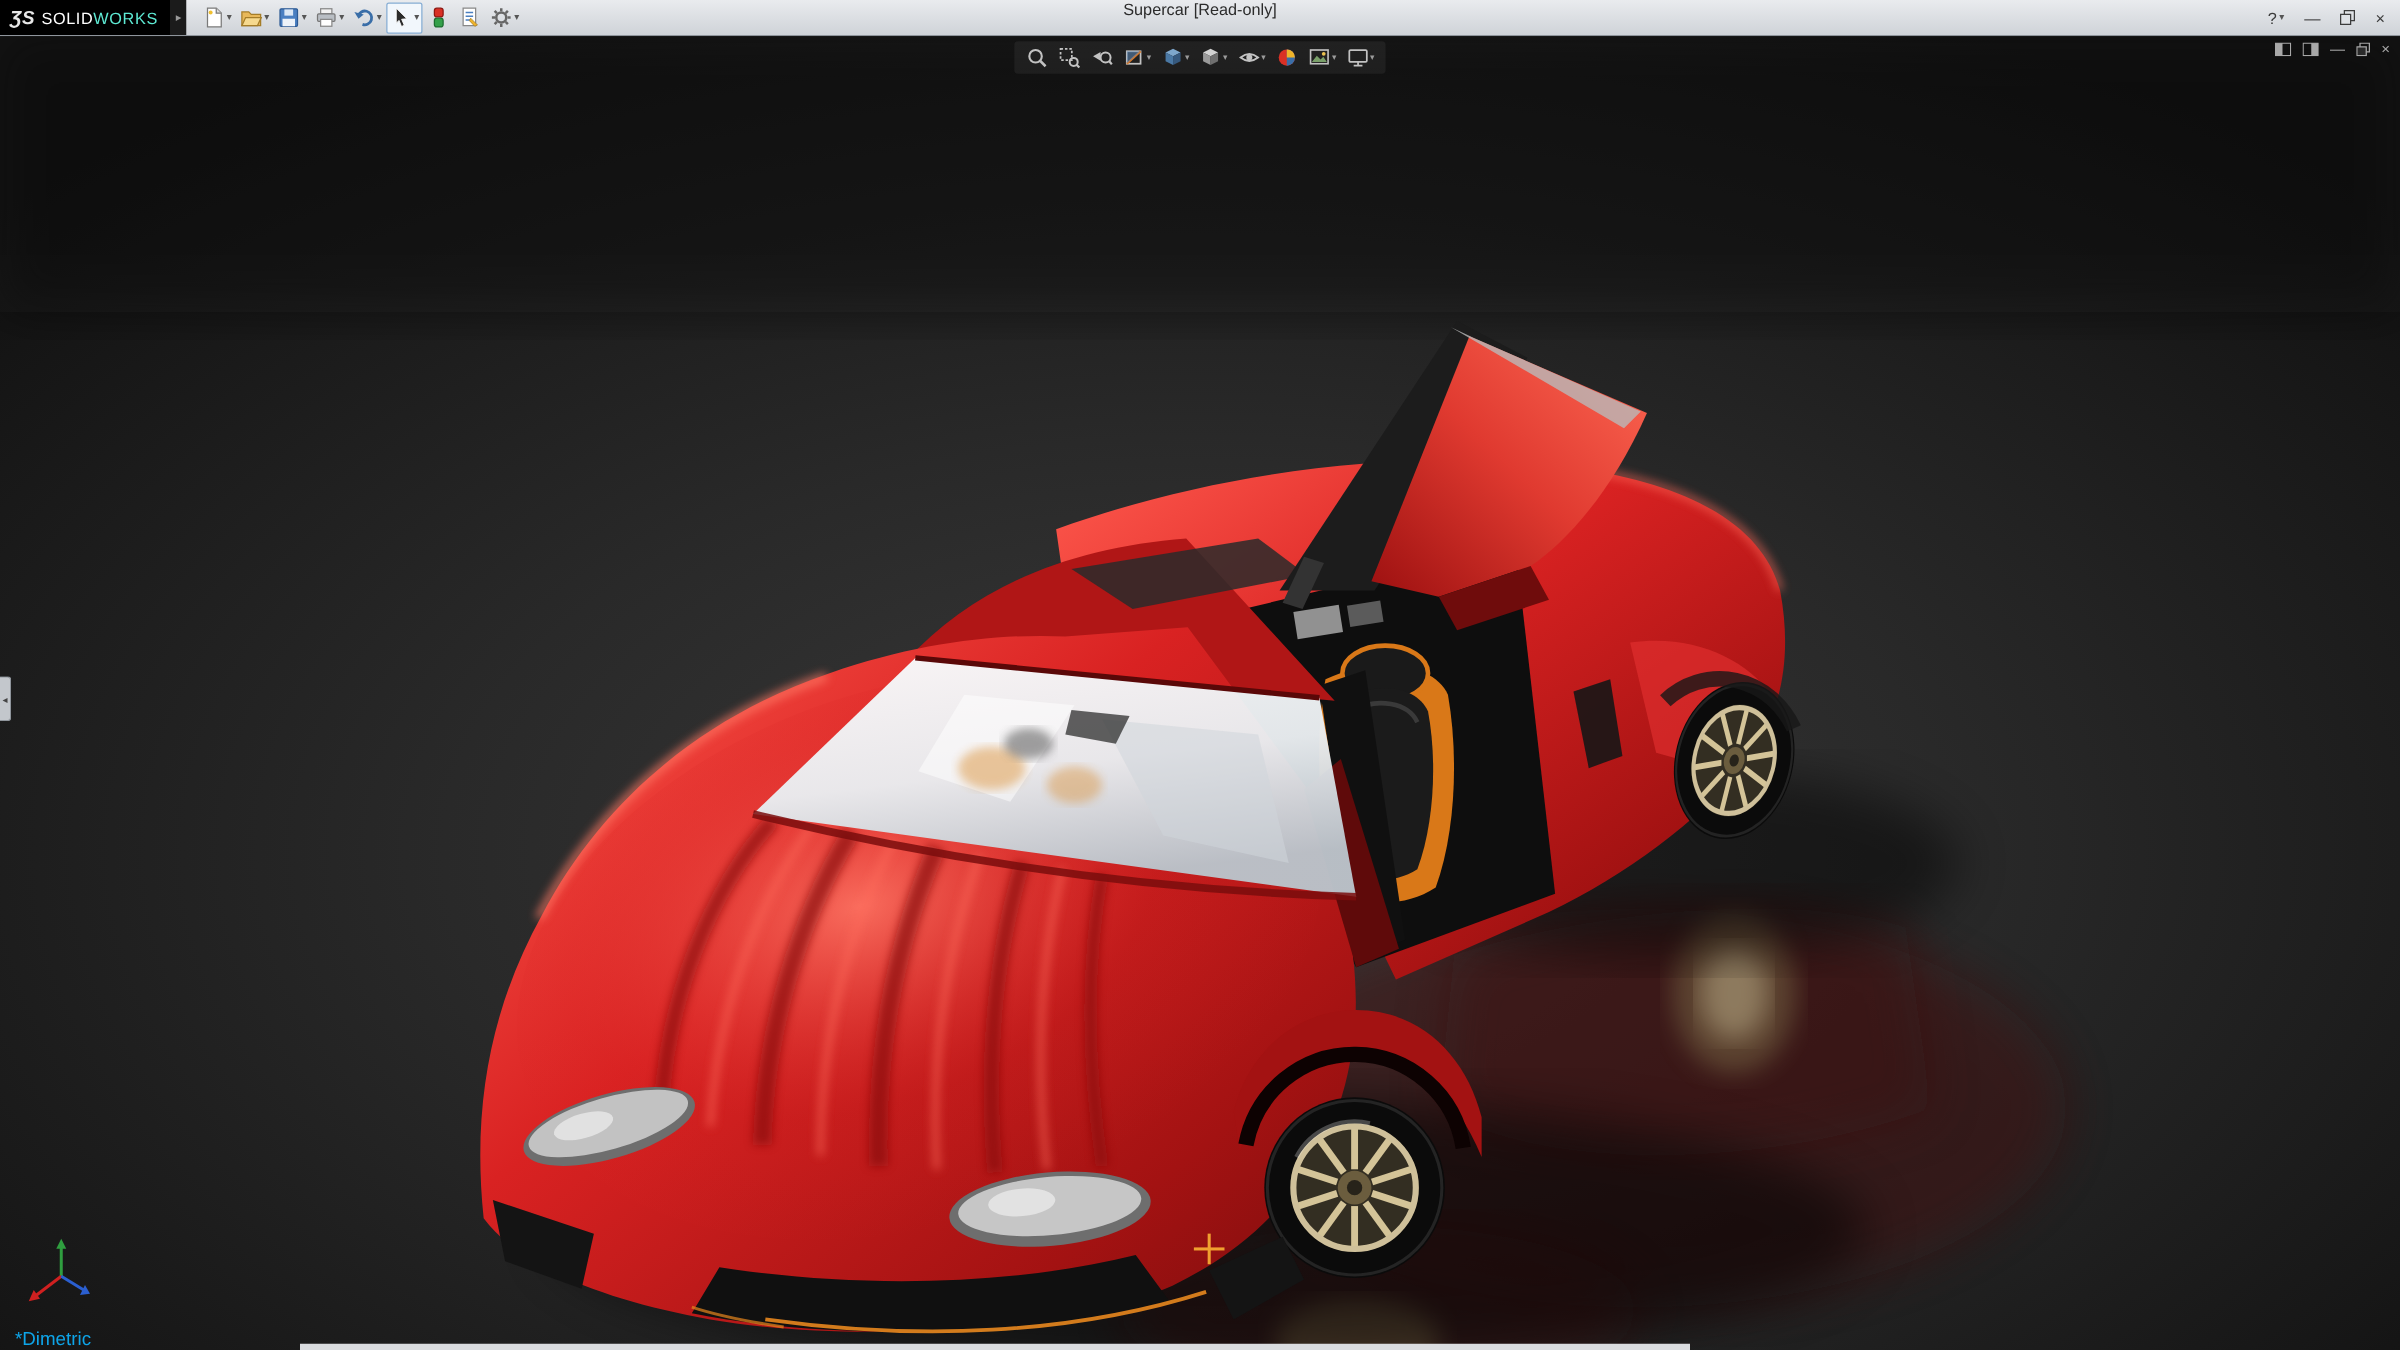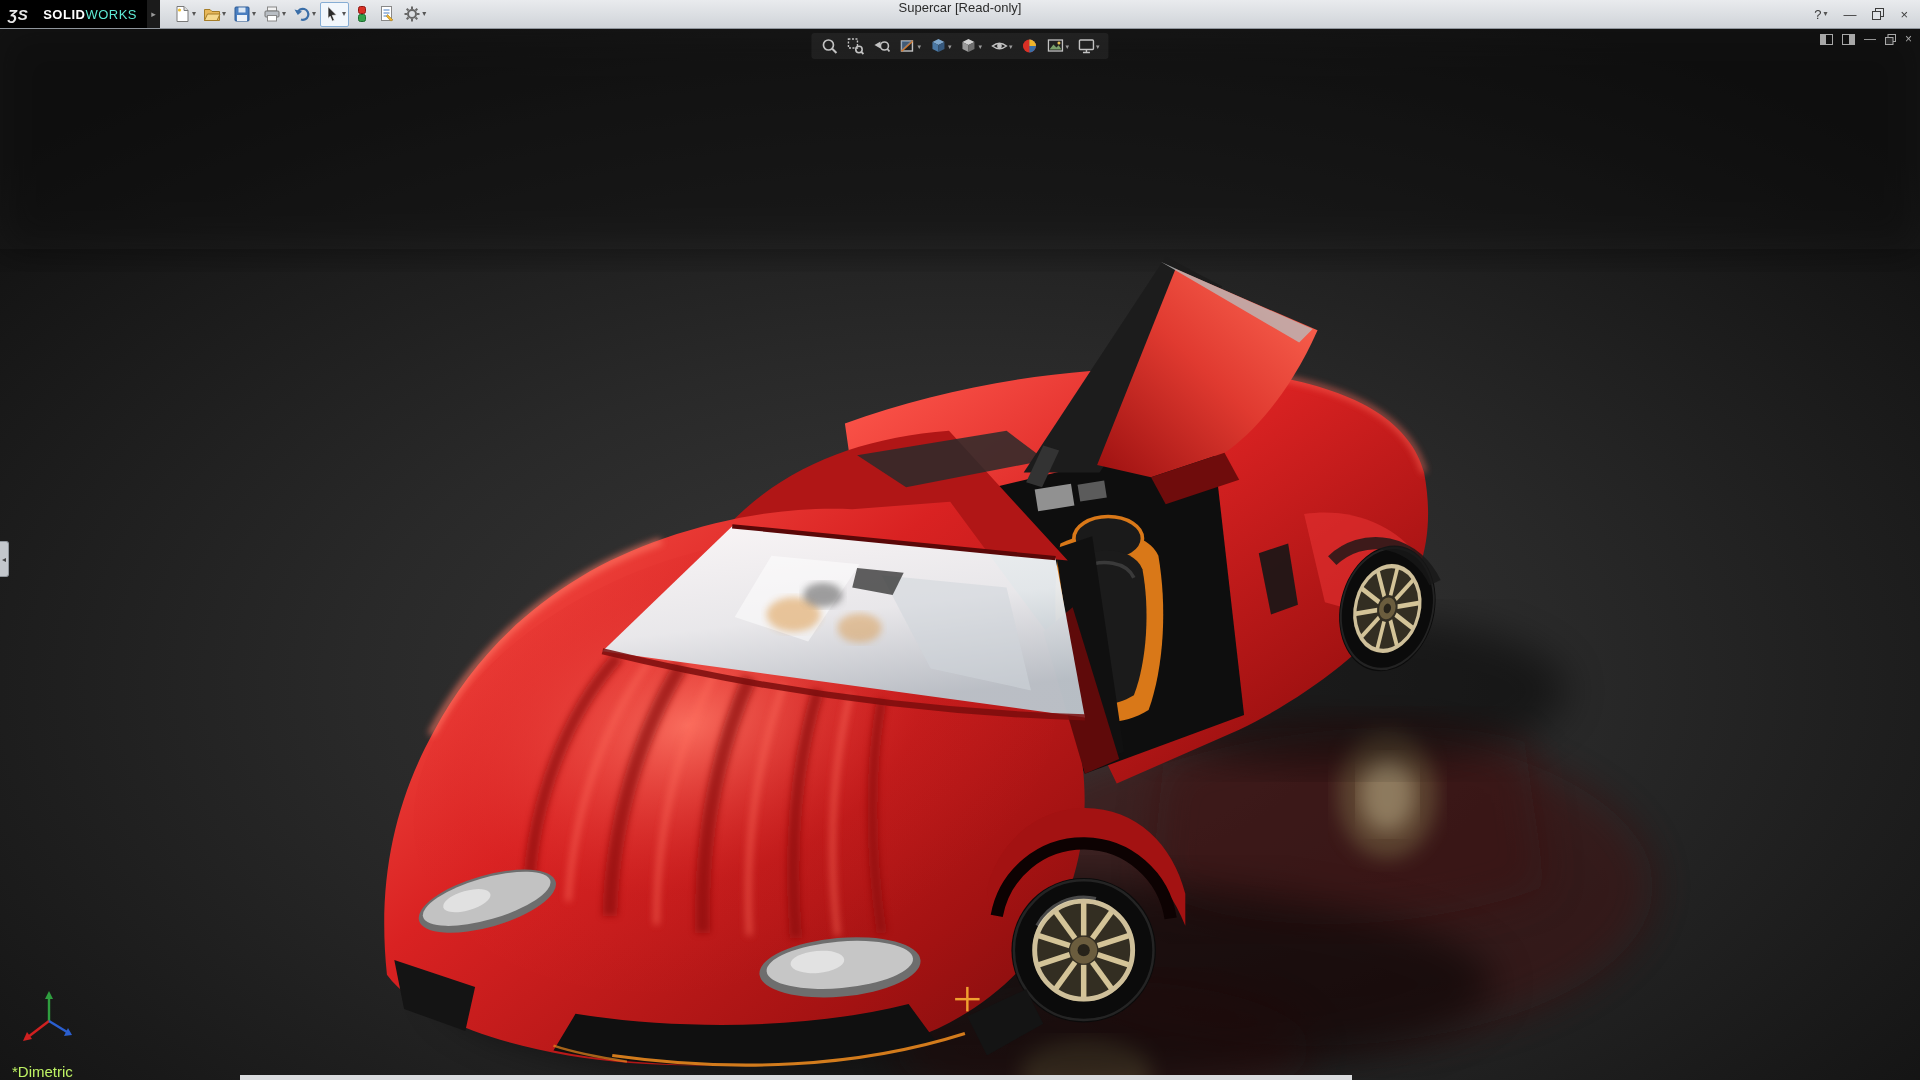--- a/index.html
+++ b/index.html
@@ -14,25 +14,25 @@
   
   .titlebar {
     position: relative; height: 29px;
     background: linear-gradient(#e9ebee, #cfd3d8);
     border-bottom: 1px solid #8f959c;
     display: flex; align-items: stretch;
   }
   .logo {
     background: #000; color: #fff;
     display: flex; align-items: center;
-    padding: 0 10px 0 8px; gap: 15px;
+    padding: 0 10px 0 8px; gap: 5px;
     font-size: 13px; letter-spacing: .5px;
   }
   .brand-mark { font-style: italic; font-weight: bold; font-size: 15px; color: #e8e8e8; }
-  .brand-bold { font-weight: bold; }
+  .brand-bold { font-weight: normal; }
   .brand-light { font-weight: normal; color: #5eead4; }
   .logo-arrow {
     width: 13px; background: #1b1b1b; color: #9a9a9a;
     display: flex; align-items: center; justify-content: center;
     font-size: 9px; cursor: pointer;
   }
   .toolbar { display: flex; align-items: center; margin-left: 10px; gap: 1px; }
   .tb-btn {
     display: flex; align-items: center; gap: 1px;
     background: none; border: 1px solid transparent; border-radius: 2px;
@@ -83,21 +83,21 @@
   }
   .vp-controls .ctl {
     background: none; border: none; cursor: pointer; padding: 0;
     color: #a8a8a8; font-size: 12px; line-height: 1;
     display: flex; align-items: center;
   }
   .vp-controls svg { display: block; }
 
   .view-label {
     position: absolute; left: 12px; bottom: 0px;
-    color: #bef264; font-size: 15px;
+    color: #0ea5e9; font-size: 15px;
   }
   .triad { position: absolute; left: 18px; bottom: 30px; }
 
   .left-handle {
     position: absolute; left: 0; top: 512px;
     width: 9px; height: 36px;
     background: #c3c7cc; border-radius: 0 3px 3px 0;
     border: 1px solid #8f959c; border-left: none;
     color: #444; font-size: 8px;
     display: flex; align-items: center; justify-content: center;

